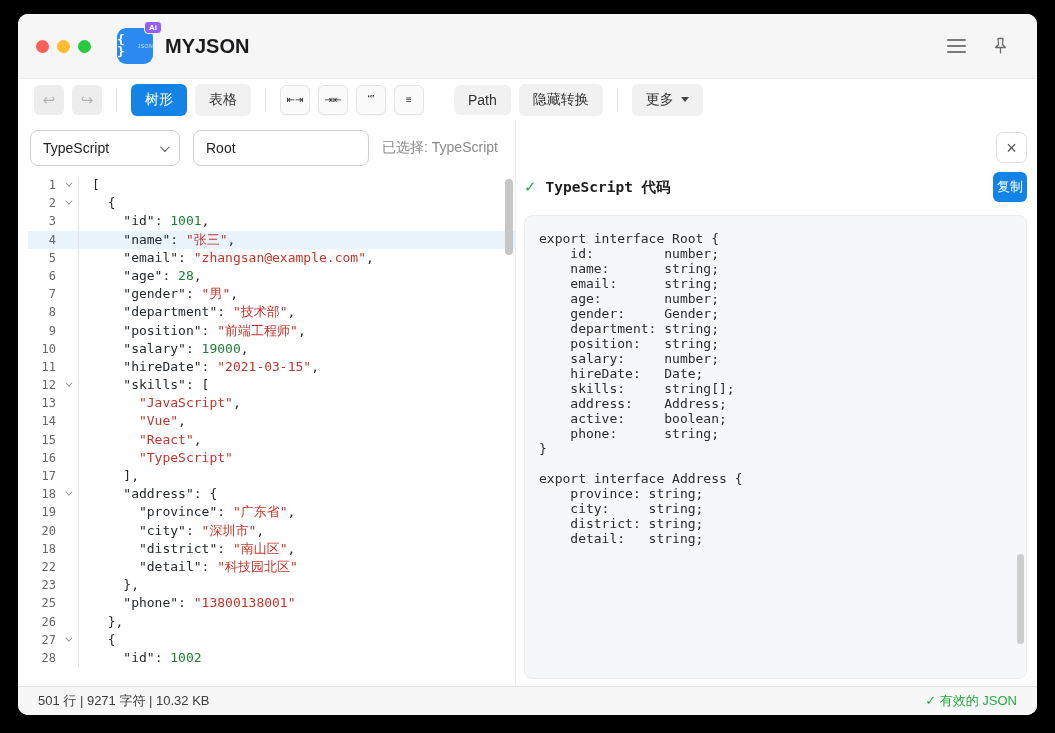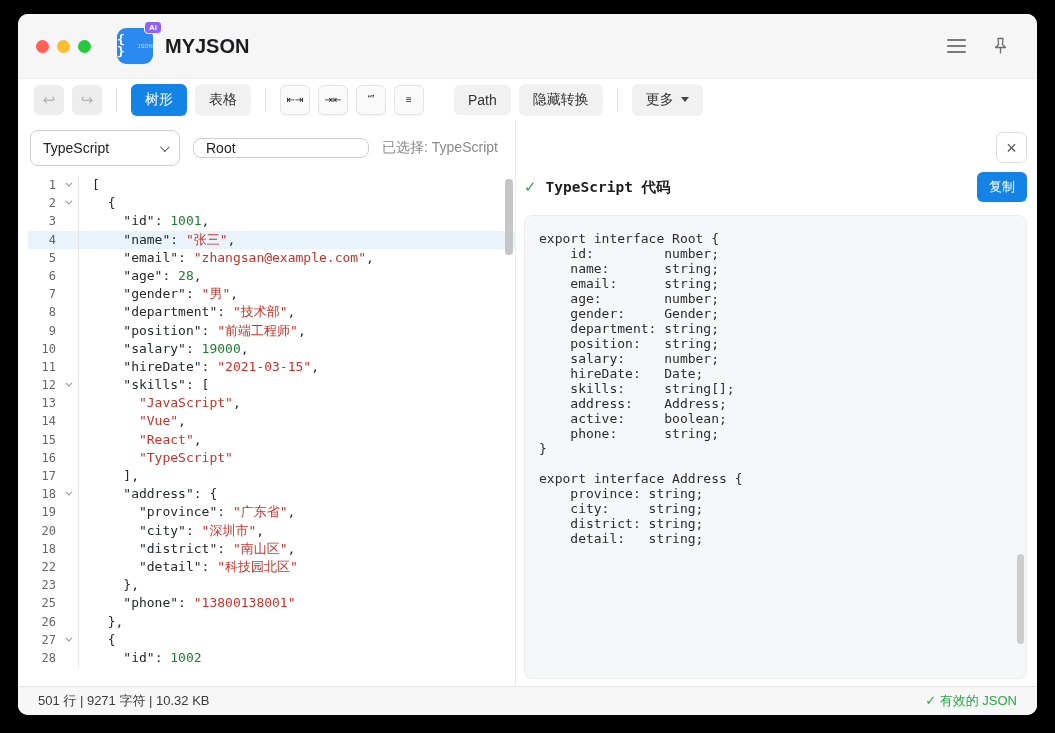--- a/index.html
+++ b/index.html
@@ -49,21 +49,21 @@
   
   .main { display:flex; height:566px; }
   .left-col { width:498px; border-right:1px solid #ececec; display:flex; flex-direction:column; }
 
   .controls { height:56px; display:flex; align-items:center; gap:13px; padding:0 4px 0 12px; }
   .select { width:150px; height:36px; border:1px solid #cfcfcf; border-radius:8px; background:#fff;
             display:flex; align-items:center; justify-content:space-between; padding:0 12px;
             font-size:14px; color:#222; cursor:pointer; }
   .chev { display:inline-block; width:7px; height:7px; border-right:1.6px solid #555;
           border-bottom:1.6px solid #555; transform:rotate(45deg) translateY(-2px); }
-  .textinput { width:176px; height:20px; border:1px solid #cfcfcf; border-radius:8px;
+  .textinput { width:176px; height:36px; border:1px solid #cfcfcf; border-radius:8px;
                padding:0 12px; font-size:14px; color:#222;
                font-family:"Liberation Sans", sans-serif; }
   .sel-label { font-size:14px; color:#8a8a8a; white-space:nowrap; }
 
   
   .editor { position:relative; flex:1; margin-left:10px; overflow:hidden;
             font-family:"DejaVu Sans Mono", monospace; font-size:13px; }
   .eline { display:flex; height:18.2px; line-height:18.2px; white-space:pre; }
   .eline.sel { background:#e8f3fc; }
   .lnum { width:28px; text-align:right; color:#666; font-size:12px; flex:none; }
@@ -79,21 +79,21 @@
   
   .rightpanel { flex:1; position:relative; padding:0 10px 0 8px; }
   .closebtn { position:absolute; top:12px; right:10px; width:31px; height:31px;
               border:1px solid #ddd; border-radius:7px; background:#fff; color:#555;
               font-size:18px; line-height:1; cursor:pointer; }
   .phead { margin-top:52px; display:flex; align-items:center; }
   .check-green { color:#27a844; font-size:15px; margin-right:9px; }
   .ptitle { font-family:"DejaVu Sans Mono", monospace; font-size:14.5px; font-weight:bold;
             color:#1d1d1f; }
   .copybtn { margin-left:auto; background:#1384e5; color:#fff; border:none; border-radius:6px;
-             font-size:13px; padding:6px 12px; cursor:pointer; }
+             font-size:13px; padding:6px 4px; cursor:pointer; }
   .codebox { position:relative; margin-top:13px; height:464px; background:#f6f7f8;
              border:1px solid #ececec; border-radius:8px; overflow:hidden;
              padding:15px 0 0 14px; }
   .codebox pre { font-family:"DejaVu Sans Mono", monospace; font-size:13px; line-height:15px;
                  color:#2b2b2b; white-space:pre; }
   .code-thumb { position:absolute; right:2px; top:338px; width:7px; height:90px;
                 background:#cdcdcd; border-radius:4px; }
 
   
   .statusbar { height:29px; background:#f7f7f7; border-top:1px solid #e3e3e3; display:flex;

